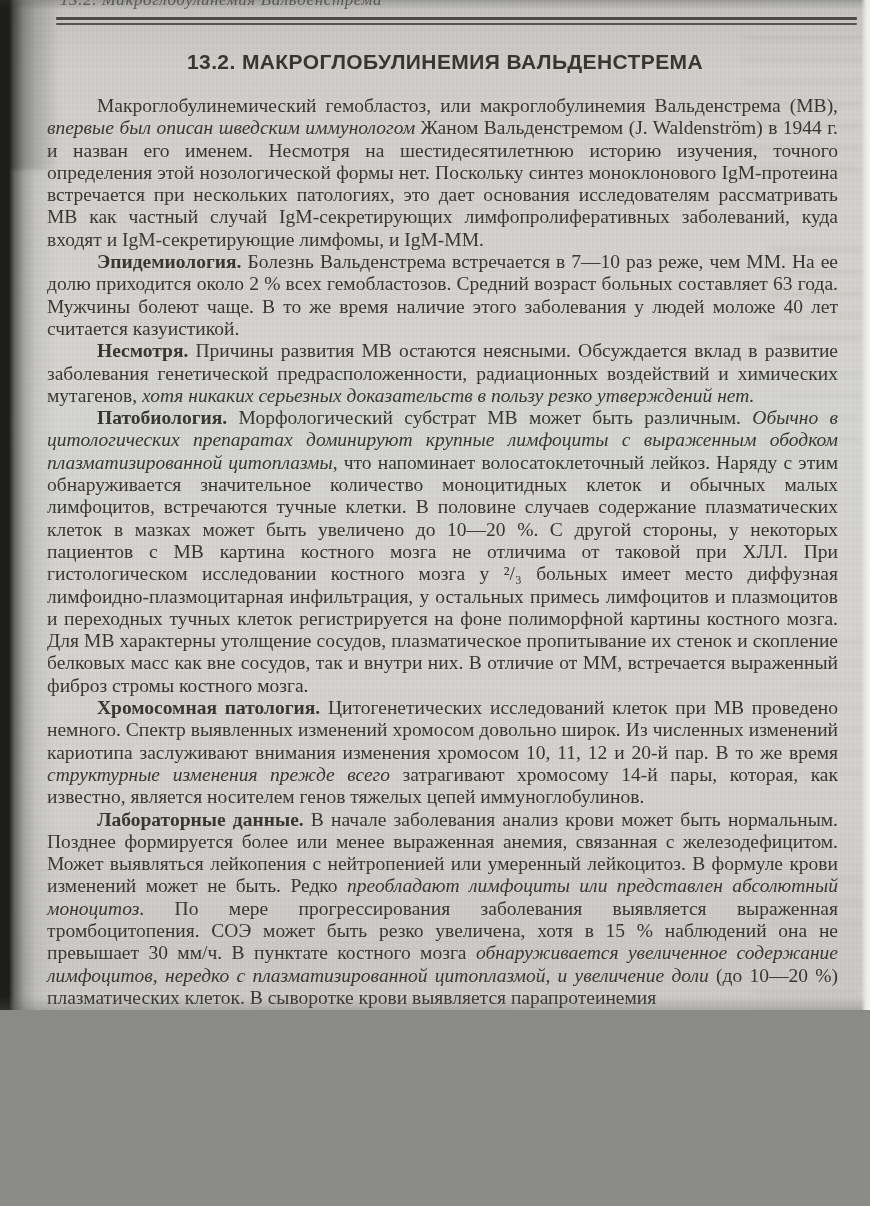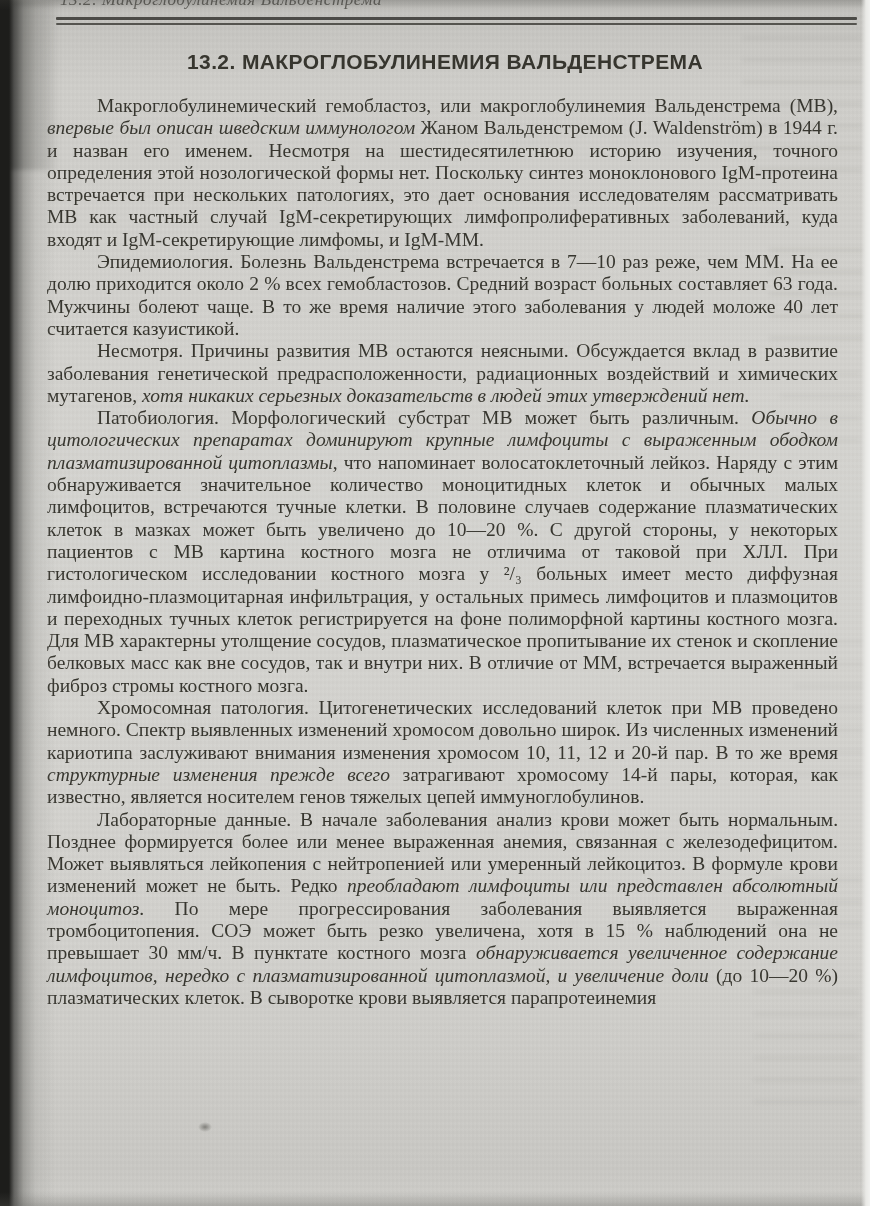--- a/index.html
+++ b/index.html
@@ -1,18 +1,18 @@
 <!DOCTYPE html>
 <html lang="ru" style="--paper: #d2d1cd; --ink: #37362f; --rule: #4c4b47; --binding: #1d1d1b;"><head>
 <meta charset="utf-8">
 <style>
   html,body{margin:0;padding:0;background:#8a8a86;}
   .page{
     position:relative;
-    width:870px;height:1206px;
+    width:870px;height:1010px;
     margin:0 auto;
     overflow:hidden;
     background:
       repeating-linear-gradient(90deg, rgba(0,0,0,0.012) 0 2px, rgba(255,255,255,0.012) 2px 4px),
       repeating-linear-gradient(0deg, rgba(0,0,0,0.010) 0 3px, rgba(255,255,255,0.010) 3px 6px),
       linear-gradient(180deg,#c2c1bd 0%,#cfceca 7%,#d5d4d0 42%,#d2d1cd 78%,#c9c8c4 97%,#cfceca 100%);
     font-family:"Liberation Serif", serif;
   }
   
   .binding-shadow{
@@ -57,21 +57,21 @@
   }
   
   .body{
     position:absolute;top:95px;left:47px;width:791px;
     font-size:19.5px;line-height:22.3px;
     color:var(--ink,#37362f);
     text-align:justify;
     filter:blur(.22px);
   }
   .para{margin:0;text-indent:50px;}
-  .run.bold{font-weight:400;}
+  .run.bold{font-weight:700;}
   .run.italic{font-style:italic;}
   
   .ghost{
     position:absolute;pointer-events:none;opacity:.55;
     background:repeating-linear-gradient(180deg, rgba(104,104,98,.16) 0 4px, rgba(104,104,98,0) 4px 22px);
     filter:blur(2.2px);
   }
   .g1{right:8px;top:36px;width:120px;height:150px;}
   .g2{right:6px;top:248px;width:95px;height:96px;}
   .g3{right:10px;top:372px;width:80px;height:70px;opacity:.4;}
@@ -101,21 +101,21 @@
   <div class="rules">
     <div class="rule-a"></div>
     <div class="rule-b"></div>
   </div>
 
   <h1 class="title">13.2. МАКРОГЛОБУЛИНЕМИЯ ВАЛЬДЕНСТРЕМА</h1>
 
   <div class="body">
       <p class="para"><span class="run normal">Макроглобулинемический гемобластоз, или макроглобулинемия Вальденстрема (МВ), </span><span class="run italic">впервые был описан шведским иммунологом</span><span class="run normal"> Жаном Вальденстремом (J. Waldenström) в 1944 г. и назван его именем. Несмотря на шестидесятилетнюю историю изучения, точного определения этой нозологической формы нет. Поскольку синтез моноклонового IgM-протеина встречается при нескольких патологиях, это дает основания исследователям рассматривать МВ как частный случай IgM-секретирующих лимфопролиферативных заболеваний, куда входят и IgM-секретирующие лимфомы, и IgM-ММ.</span></p>
       <p class="para"><span class="run bold">Эпидемиология. </span><span class="run normal">Болезнь Вальденстрема встречается в 7—10 раз реже, чем ММ. На ее долю приходится около 2 % всех гемобластозов. Средний возраст больных составляет 63 года. Мужчины болеют чаще. В то же время наличие этого заболевания у людей моложе 40 лет считается казуистикой.</span></p>
-      <p class="para"><span class="run bold">Несмотря. </span><span class="run normal">Причины развития МВ остаются неясными. Обсуждается вклад в развитие заболевания генетической предрасположенности, радиационных воздействий и химических мутагенов, </span><span class="run italic">хотя никаких серьезных доказательств в людей этих утверждений нет.</span></p>
+      <p class="para"><span class="run bold">Несмотря. </span><span class="run normal">Причины развития МВ остаются неясными. Обсуждается вклад в развитие заболевания генетической предрасположенности, радиационных воздействий и химических мутагенов, </span><span class="run italic">хотя никаких серьезных доказательств в пользу резко утверждений нет.</span></p>
       <p class="para"><span class="run bold">Патобиология. </span><span class="run normal">Морфологический субстрат МВ может быть различным. </span><span class="run italic">Обычно в цитологических препаратах доминируют крупные лимфоциты с выраженным ободком плазматизированной цитоплазмы</span><span class="run normal">, что напоминает волосатоклеточный лейкоз. Наряду с этим обнаруживается значительное количество моноцитидных клеток и обычных малых лимфоцитов, встречаются тучные клетки. В половине случаев содержание плазматических клеток в мазках может быть увеличено до 10—20 %. С другой стороны, у некоторых пациентов с МВ картина костного мозга не отличима от таковой при ХЛЛ. При гистологическом исследовании костного мозга у ²/₃ больных имеет место диффузная лимфоидно-плазмоцитарная инфильтрация, у остальных примесь лимфоцитов и плазмоцитов и переходных тучных клеток регистрируется на фоне полиморфной картины костного мозга. Для МВ характерны утолщение сосудов, плазматическое пропитывание их стенок и скопление белковых масс как вне сосудов, так и внутри них. В отличие от ММ, встречается выраженный фиброз стромы костного мозга.</span></p>
       <p class="para"><span class="run bold">Хромосомная патология. </span><span class="run normal">Цитогенетических исследований клеток при МВ проведено немного. Спектр выявленных изменений хромосом довольно широк. Из численных изменений кариотипа заслуживают внимания изменения хромосом 10, 11, 12 и 20-й пар. В то же время </span><span class="run italic">структурные изменения прежде всего</span><span class="run normal"> затрагивают хромосому 14-й пары, которая, как известно, является носителем генов тяжелых цепей иммуноглобулинов.</span></p>
       <p class="para"><span class="run bold">Лабораторные данные. </span><span class="run normal">В начале заболевания анализ крови может быть нормальным. Позднее формируется более или менее выраженная анемия, связанная с железодефицитом. Может выявляться лейкопения с нейтропенией или умеренный лейкоцитоз. В формуле крови изменений может не быть. Редко </span><span class="run italic">преобладают лимфоциты или представлен абсолютный моноцитоз</span><span class="run normal">. По мере прогрессирования заболевания выявляется выраженная тромбоцитопения. СОЭ может быть резко увеличена, хотя в 15 % наблюдений она не превышает 30 мм/ч. В пунктате костного мозга </span><span class="run italic">обнаруживается увеличенное содержание лимфоцитов, нередко с плазматизированной цитоплазмой, и увеличение доли</span><span class="run normal"> (до 10—20 %) плазматических клеток. В сыворотке крови выявляется парапротеинемия</span></p>
     </div>
 
   <div class="speck"></div>
 
   <div class="binding-top-blotch"></div>
   <div class="binding-shadow"></div>
   <div class="top-edge-shadow"></div>

